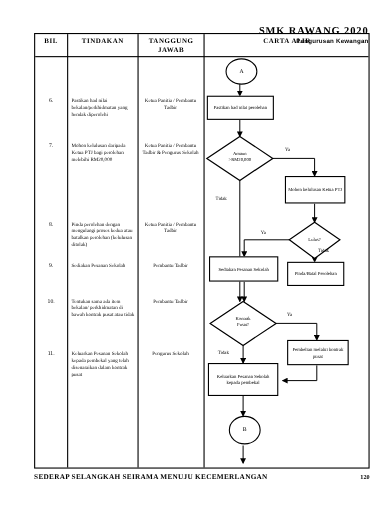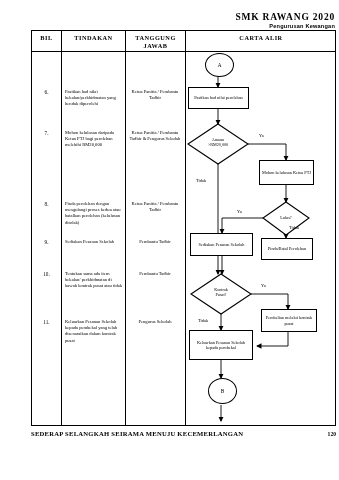--- a/index.html
+++ b/index.html
@@ -12,21 +12,21 @@
     height: 480px;
     position: relative;
     font-family: "Liberation Serif", serif;
     color: #000000;
     overflow: hidden;
   }
 
   
   #doc-header {
     position: absolute;
-    top: 12px;
+    top: 24px;
     right: 4px;
     text-align: right;
     width: 200px;
   }
   #doc-header .title-main {
     font-family: "Liberation Serif", serif;
     font-weight: bold;
     font-size: 9.5px;
     letter-spacing: 0.8px;
   }

